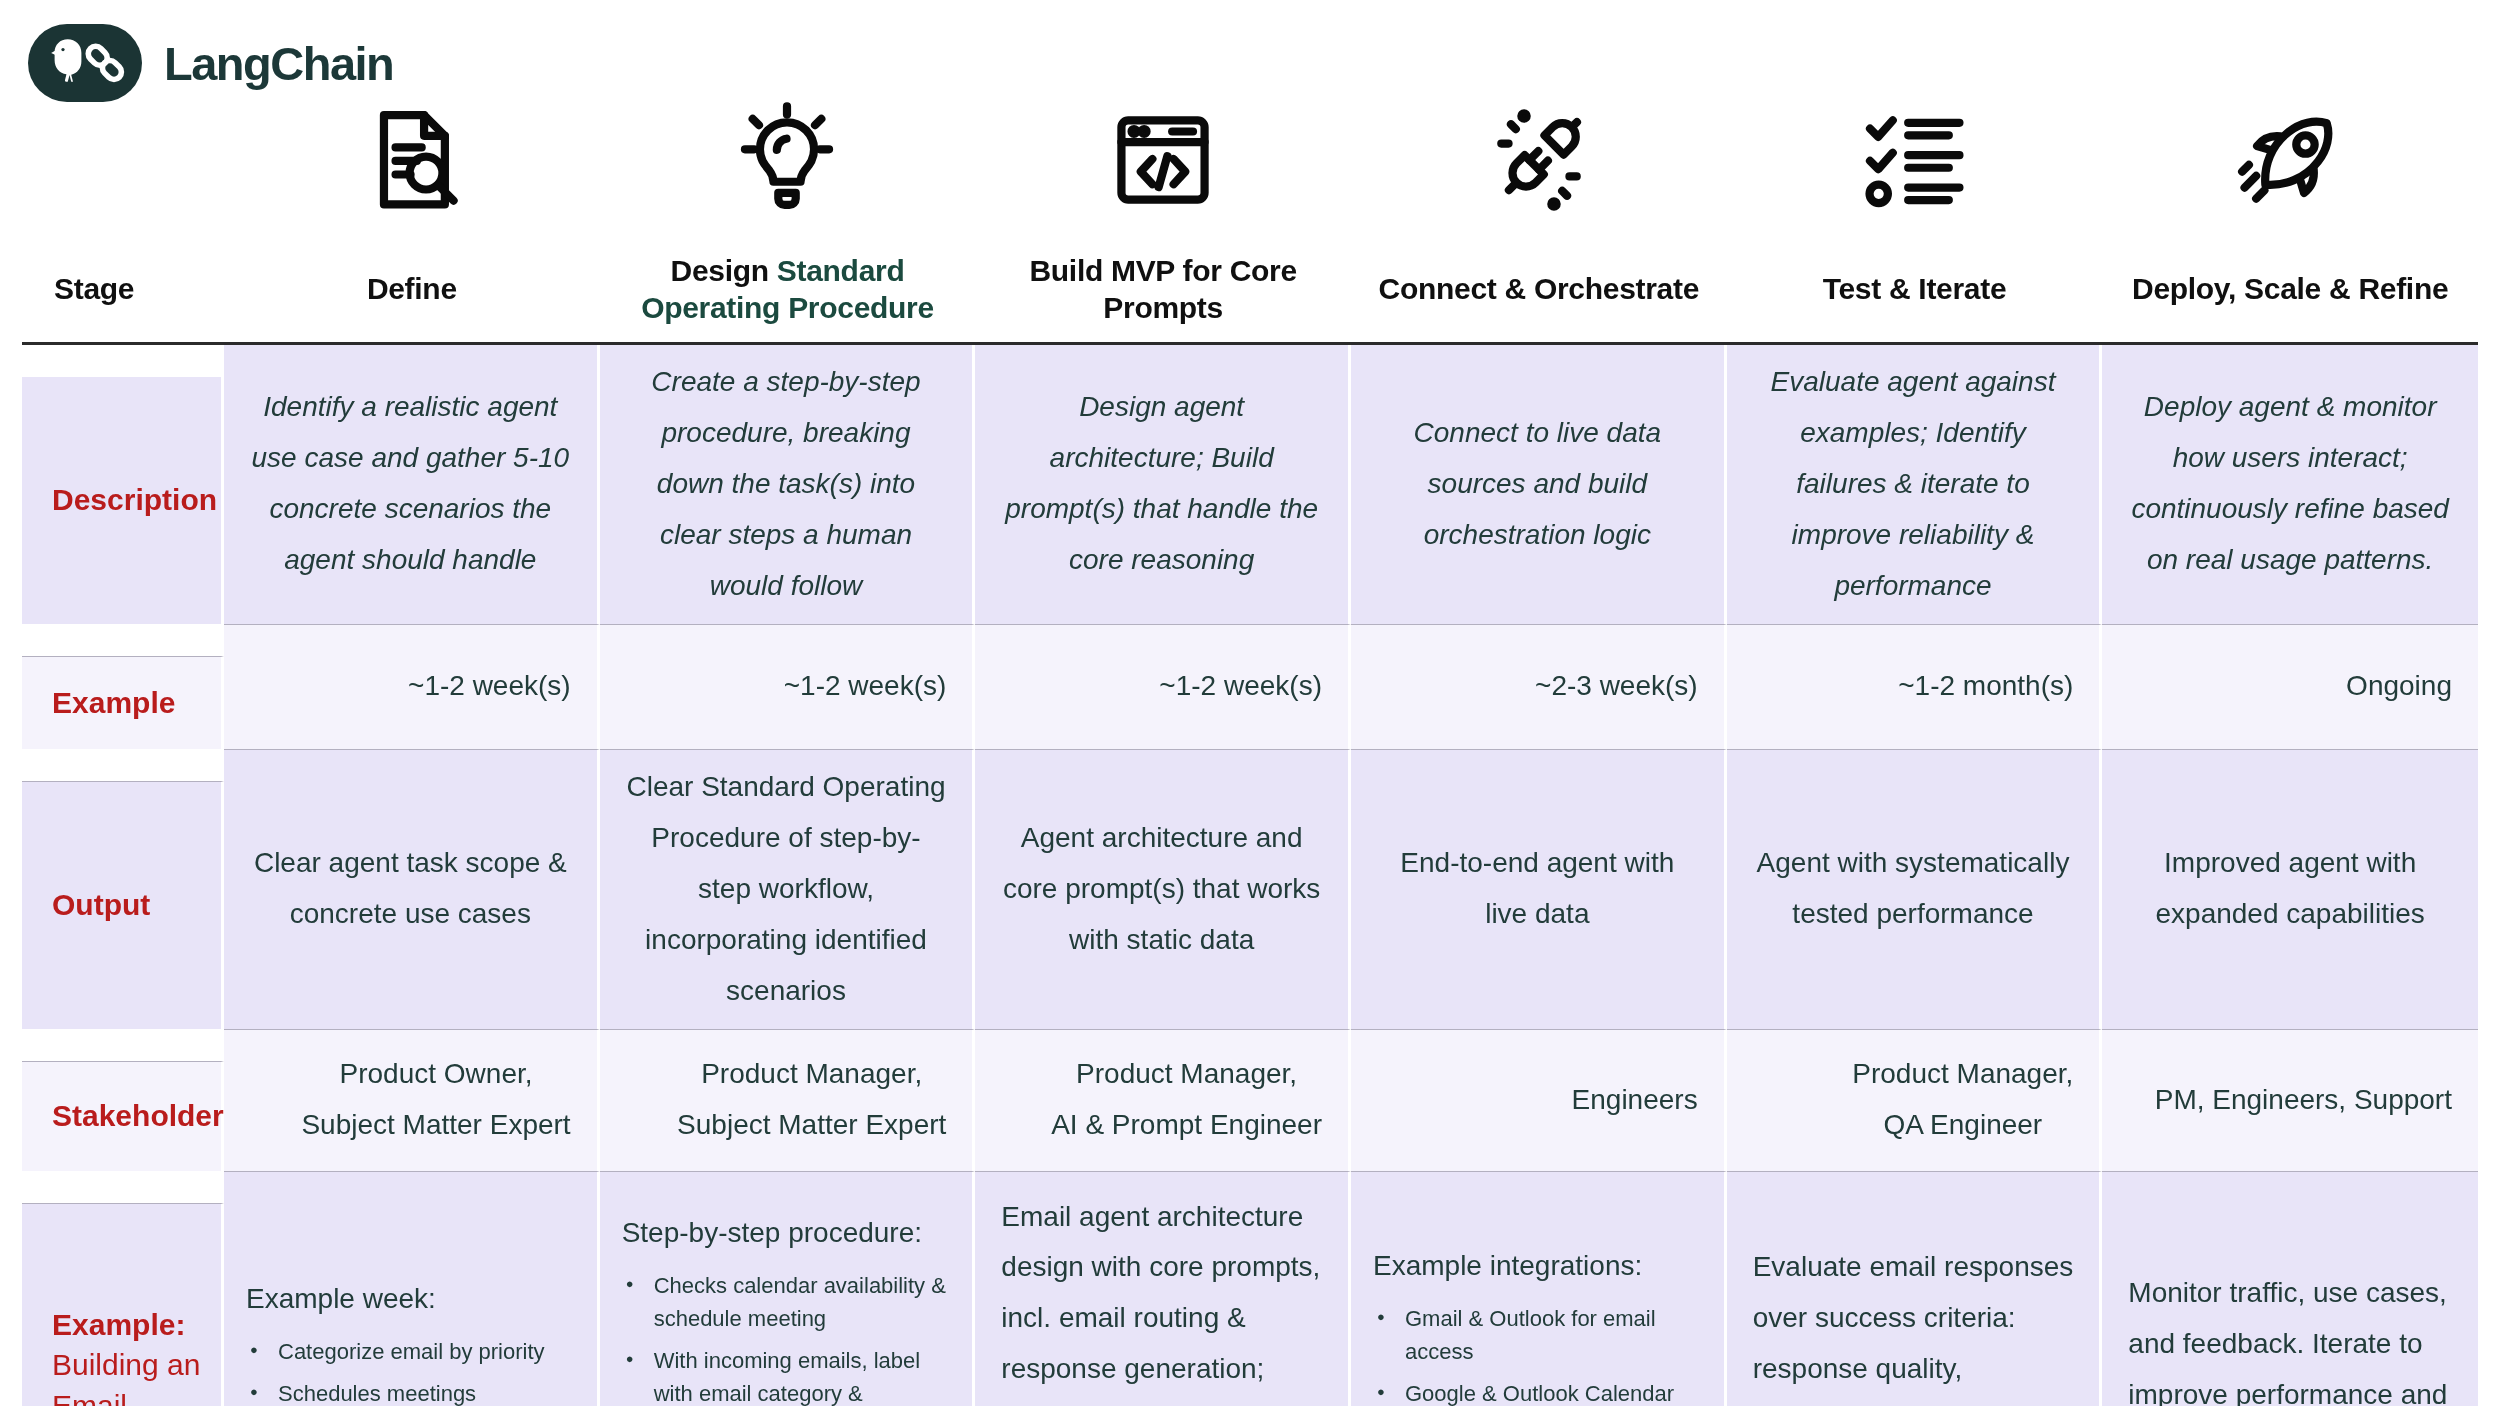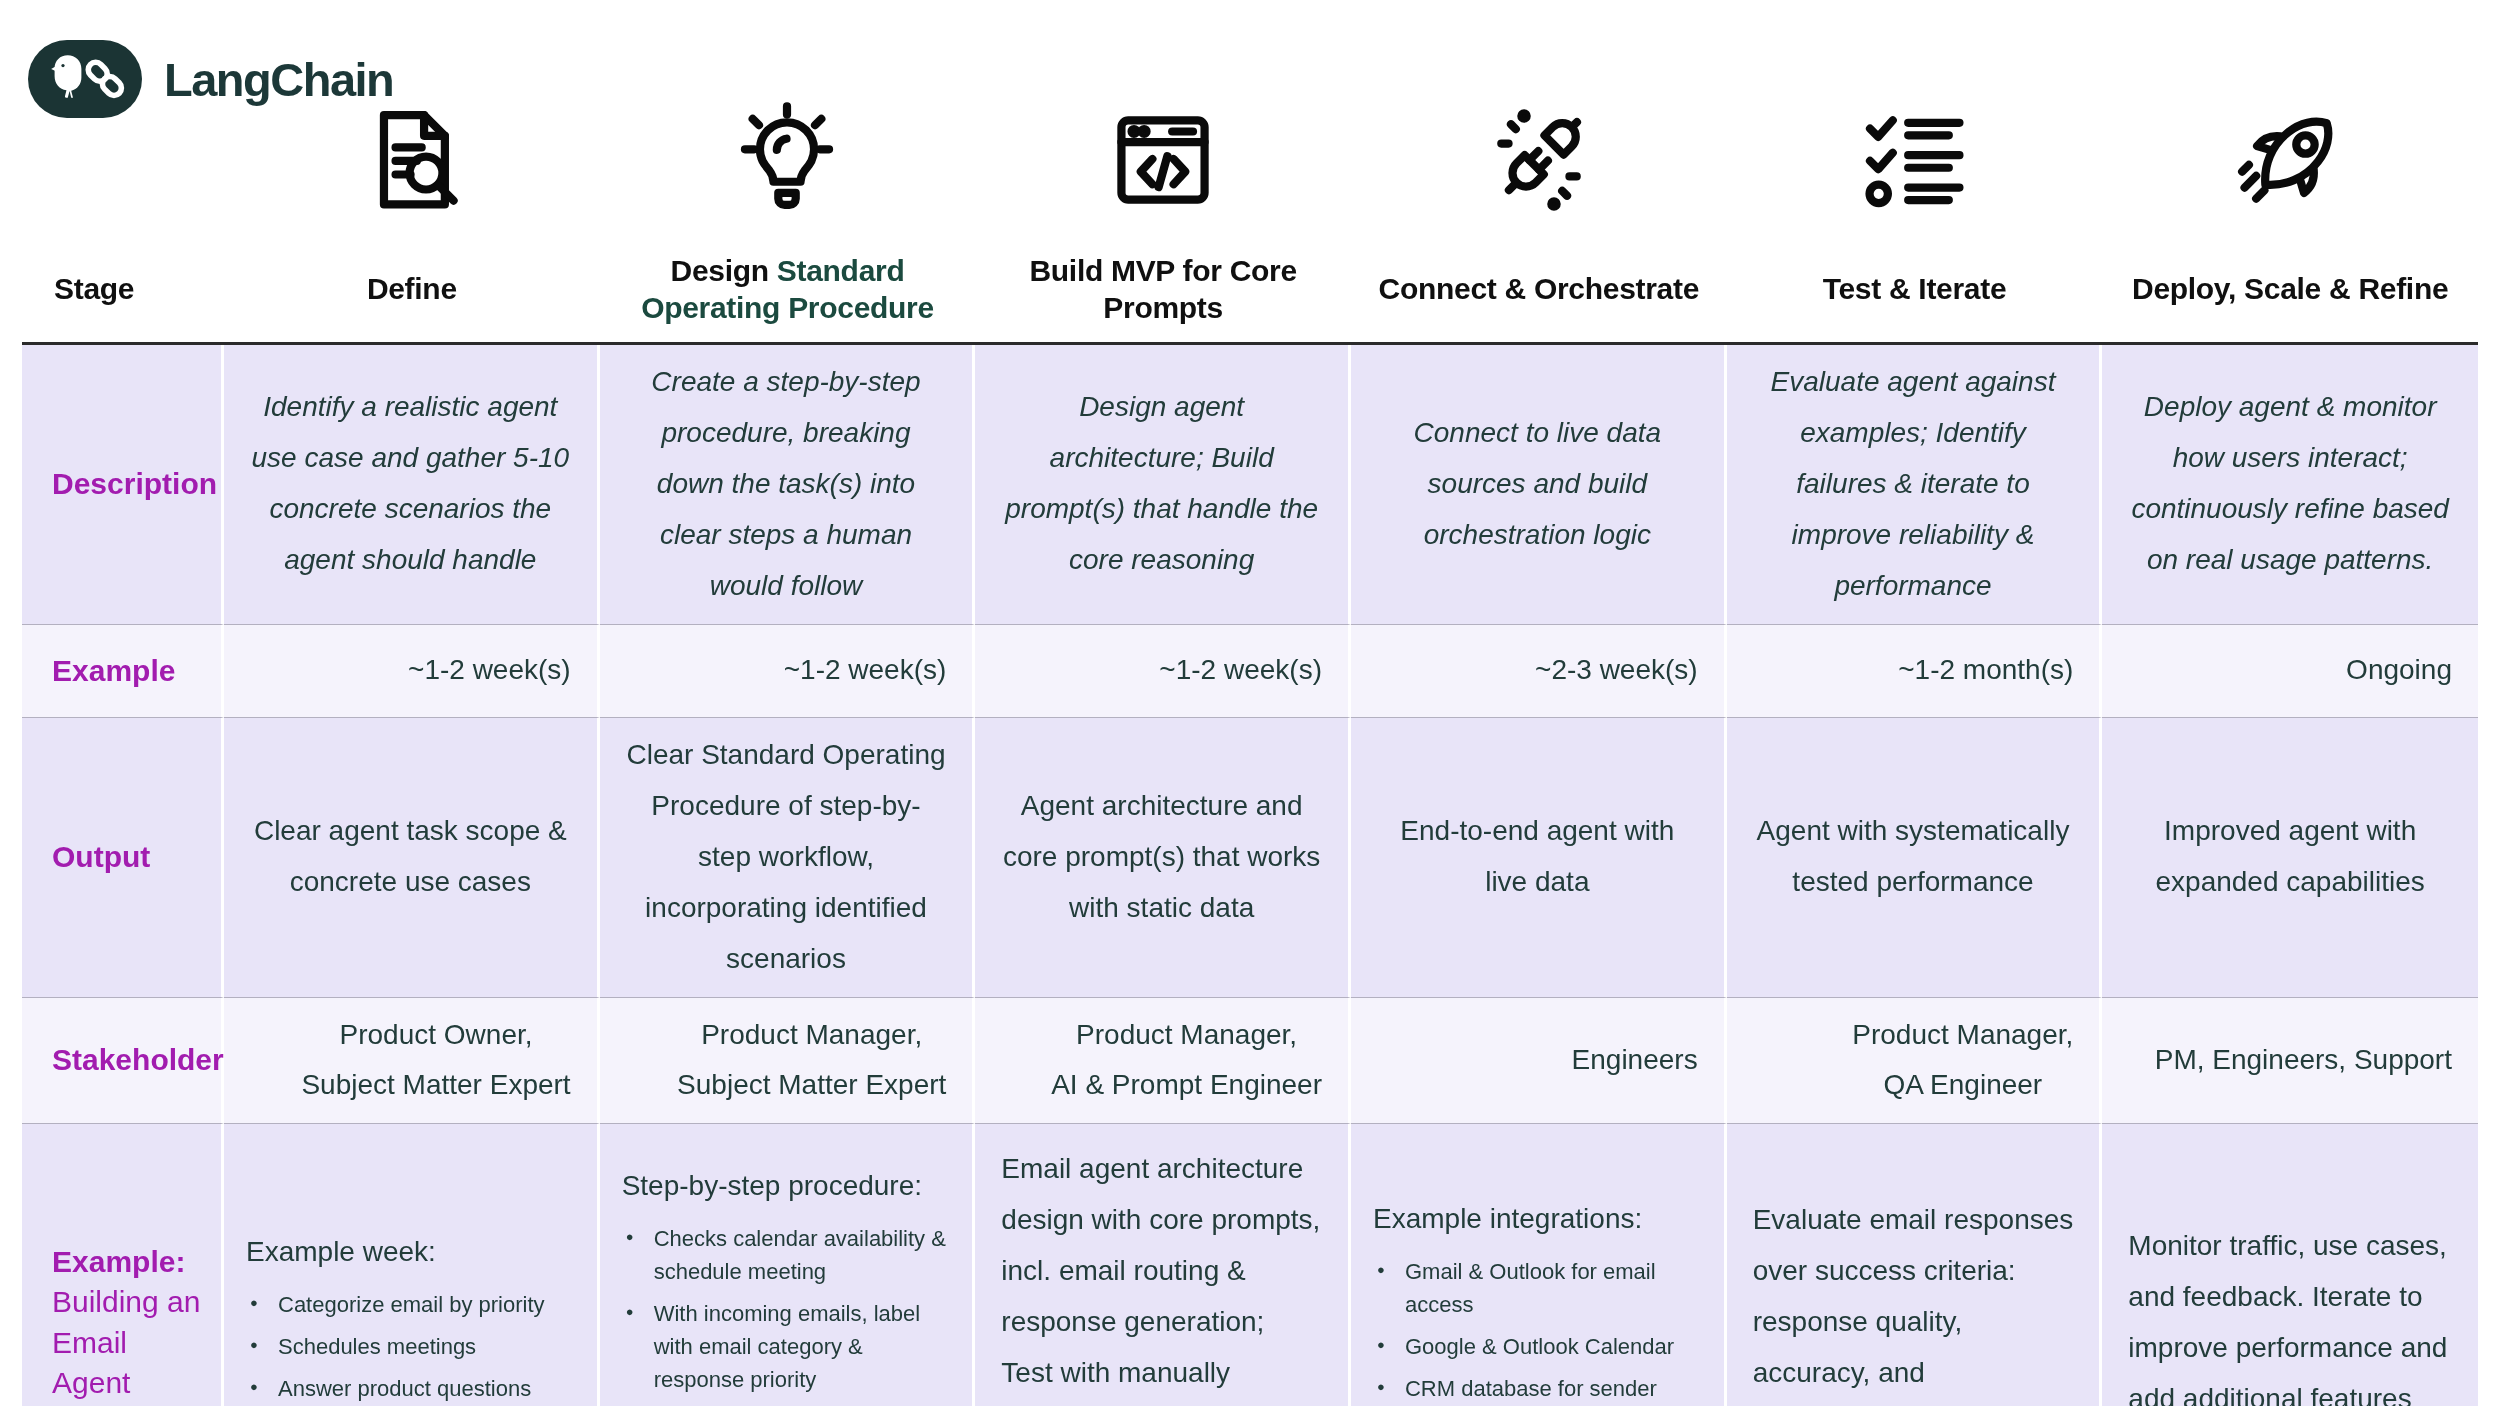--- a/index.html
+++ b/index.html
@@ -1,20 +1,20 @@
 <!DOCTYPE html>
 <html><head>
 <meta charset="utf-8">
 <style>
   html,body{margin:0;padding:0;background:#ffffff;}
   body{width:2500px;height:1406px;font-family:"Liberation Sans",sans-serif;overflow:hidden;}
   .page{position:relative;width:2500px;height:1406px;background:#fff;}
 
   
-  .logo-row{position:absolute;top:40px;left:28px;display:flex;align-items:center;gap:22px;z-index:5;}
+  .logo-row{position:absolute;top:24px;left:28px;display:flex;align-items:center;gap:22px;z-index:5;}
   .logo-pill{width:114px;height:78px;background:#1b3434;border-radius:40px;display:flex;align-items:center;justify-content:center;}
   .brand-name{font-size:47px;font-weight:700;color:#1c3838;letter-spacing:-1.5px;}
 
   
   .header-grid,.body-grid{display:grid;grid-template-columns:202px repeat(6,1fr);margin:0 22px;}
   .header-grid{padding-top:84px;}
   .icon-cell{height:152px;display:flex;align-items:center;justify-content:center;}
   .icon-cell svg{display:block;}
   .title-cell{min-height:106px;display:flex;align-items:center;justify-content:center;text-align:center;
               font-size:30px;font-weight:700;color:#101010;letter-spacing:-0.3px;line-height:1.25;padding:0 8px;}
@@ -29,21 +29,21 @@
   .cell.sep{border-top:1px solid #b3b0c0;}
   .bg-a{background:#e8e4f8;}
   .bg-b{background:#f5f3fc;justify-content:flex-end;}
   .h-desc{min-height:222px;}
   .h-dur{min-height:93px;}
   .h-out{min-height:206px;}
   .h-stake{min-height:110px;}
   .h-ex{min-height:358px;}
 
   .cell.row-label{justify-content:flex-start;text-align:left;padding-left:30px;padding-right:10px;
-                  color:#a21caf;font-weight:700;font-size:30px;line-height:1.35;}
+                  color:#b91c1c;font-weight:700;font-size:30px;line-height:1.35;margin-top:32px;}
   .cell.row-label .label-sub{font-weight:400;}
   .cell.italic{font-style:italic;}
   .pre-line{white-space:pre-line;}
 
   .cell.example{flex-direction:column;align-items:stretch;justify-content:center;text-align:left;padding:20px 16px;}
   .example-intro{font-size:28px;line-height:1.5;margin:0 0 6px 6px;}
   .example-list{margin:0;padding:0;list-style:none;font-size:22px;line-height:1.5;}
   .example-list li{position:relative;padding-left:38px;margin:9px 0;}
   .example-list li::before{content:"●";position:absolute;left:10px;top:5px;font-size:13px;}
   .example-par{font-size:28px;line-height:1.82;padding:0 10px;}

